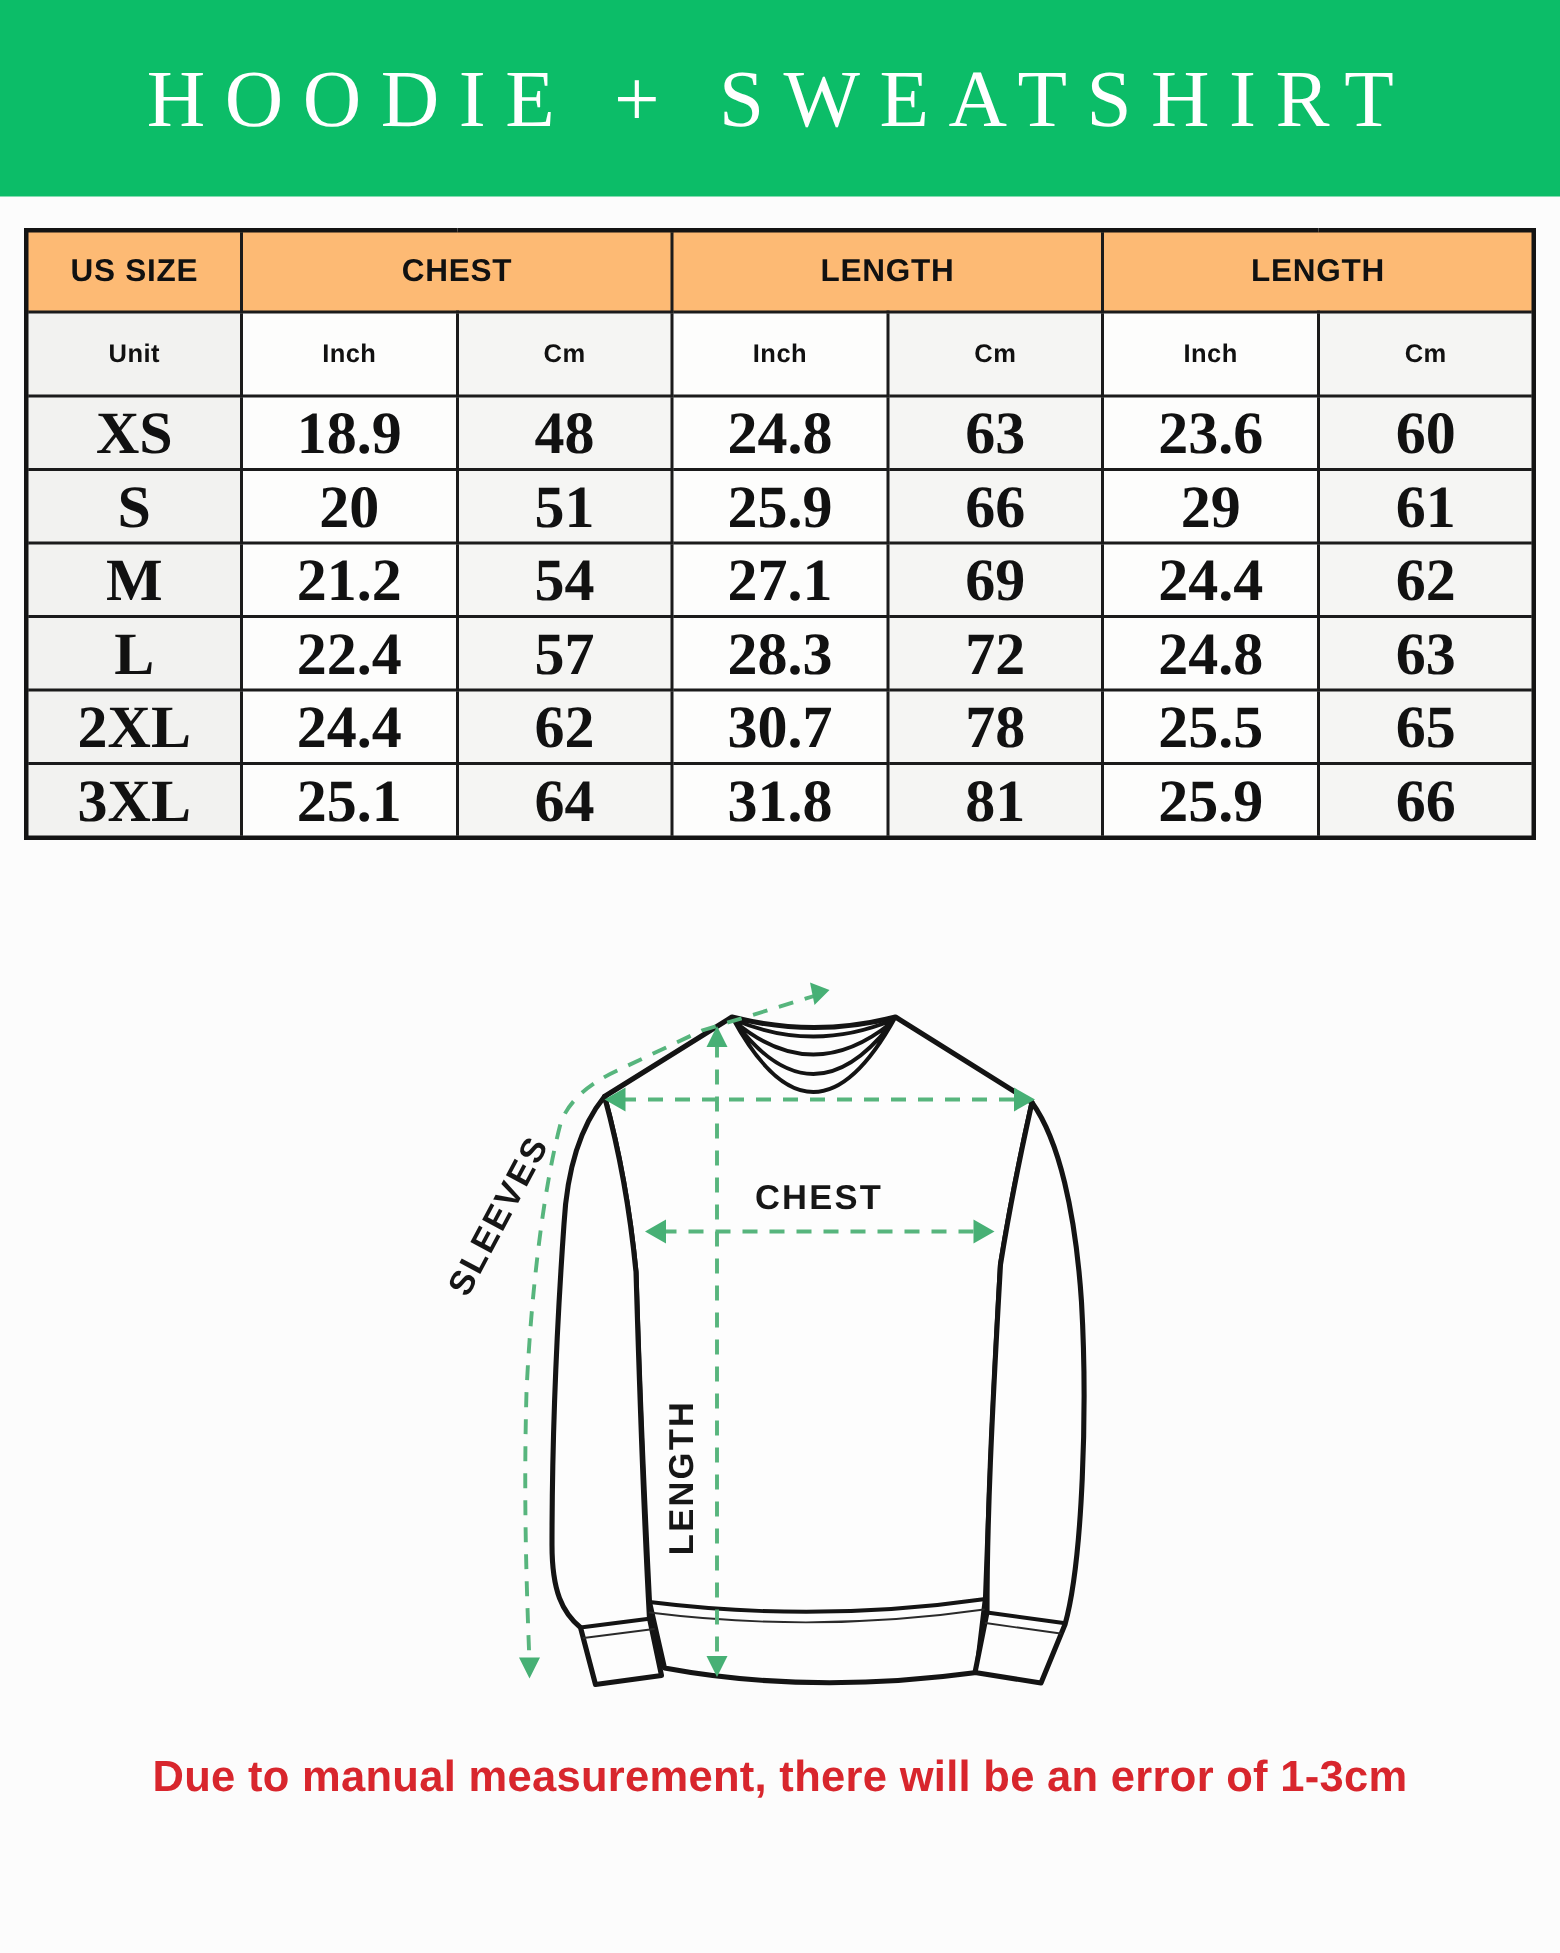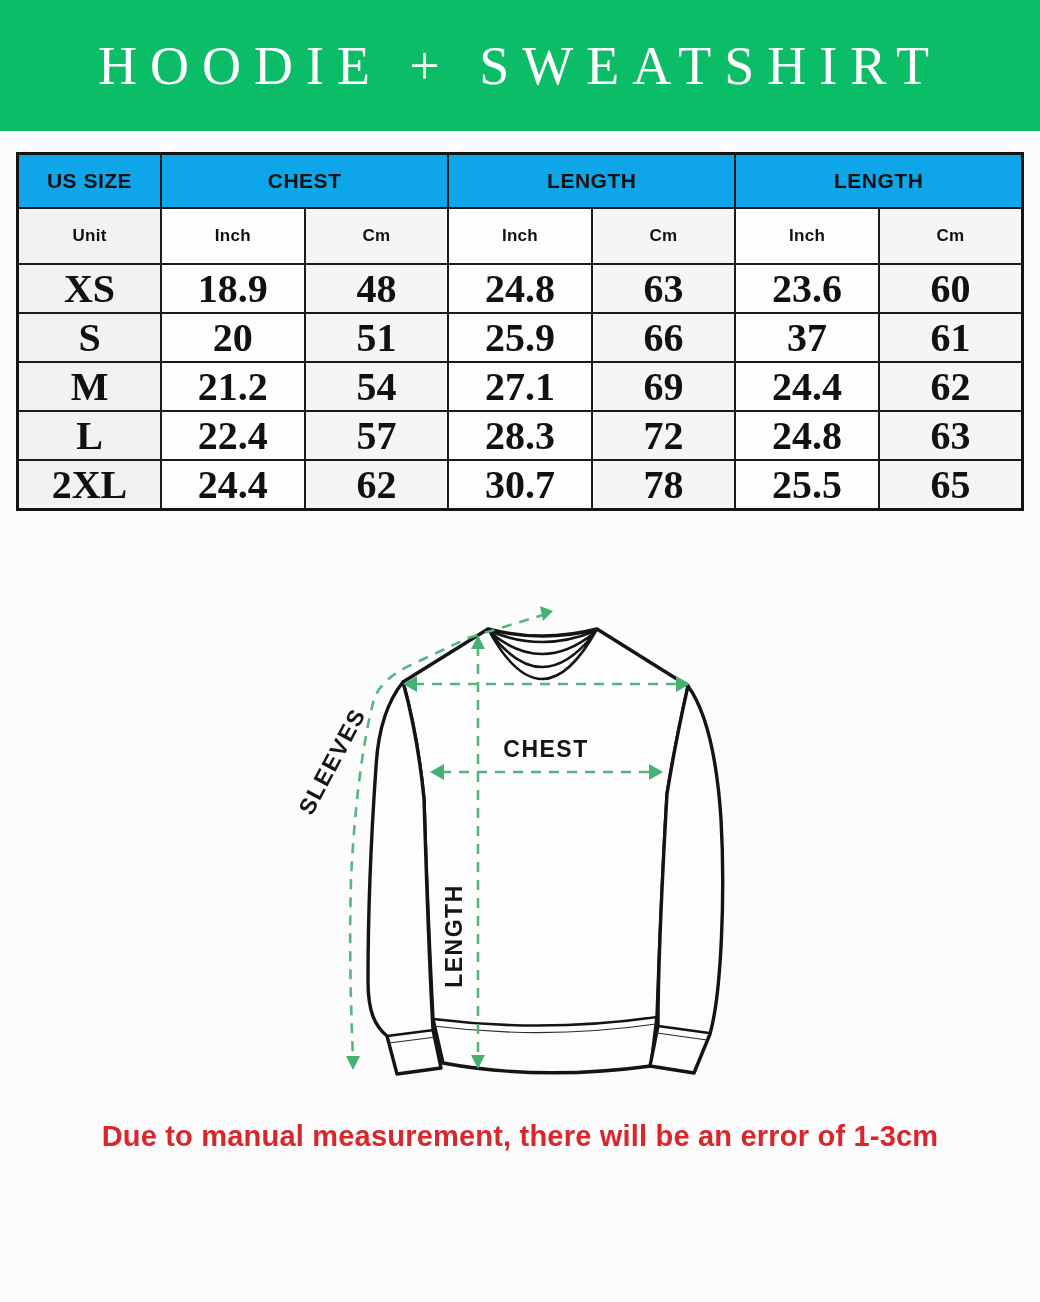--- a/index.html
+++ b/index.html
@@ -31,21 +31,21 @@
     border:3px solid var(--border-black);
   }
   .size-chart col.c-size{background:#f2f2f0;}
   .size-chart col.c-inch{background:#fdfdfc;}
   .size-chart col.c-cm{background:#f5f5f3;}
   .size-chart th,.size-chart td{
     border:2px solid #1b1b1b;text-align:center;vertical-align:middle;padding:0;
     color:#111;
   }
   .size-chart tr.group-row th{
-    height:54px;background:#0ea5e9;
+    height:54px;background:#fdba74;
     font-size:21px;font-weight:700;letter-spacing:0.5px;
   }
   .size-chart tr.unit-row th{
     height:56px;font-size:17px;font-weight:700;letter-spacing:0.3px;
   }
   .size-chart tr.data-row td{
     height:40px;
     font-family:"Liberation Serif",serif;
     font-size:40px;font-weight:700;
   }
@@ -105,21 +105,21 @@
         <td>63</td>
         <td>23.6</td>
         <td>60</td>
       </tr>
       <tr class="data-row">
         <td>S</td>
         <td>20</td>
         <td>51</td>
         <td>25.9</td>
         <td>66</td>
-        <td>37</td>
+        <td>29</td>
         <td>61</td>
       </tr>
       <tr class="data-row">
         <td>M</td>
         <td>21.2</td>
         <td>54</td>
         <td>27.1</td>
         <td>69</td>
         <td>24.4</td>
         <td>62</td>
@@ -135,20 +135,29 @@
       </tr>
       <tr class="data-row">
         <td>2XL</td>
         <td>24.4</td>
         <td>62</td>
         <td>30.7</td>
         <td>78</td>
         <td>25.5</td>
         <td>65</td>
       </tr>
+      <tr class="data-row">
+        <td>3XL</td>
+        <td>25.1</td>
+        <td>64</td>
+        <td>31.8</td>
+        <td>81</td>
+        <td>25.9</td>
+        <td>66</td>
+      </tr>
     </tbody>
   </table>
 </div>
 
 <div class="diagram">
   <svg width="1040" height="520" viewBox="0 0 1040 520">
 
     <path class="garment" d="M 403,113 L 488,60 Q 543,74 597,60 L 688,117
          Q 675,175 667,225 C 661,330 659,395 657,447
          L 651,497 Q 540,512 443,494 L 433,450

